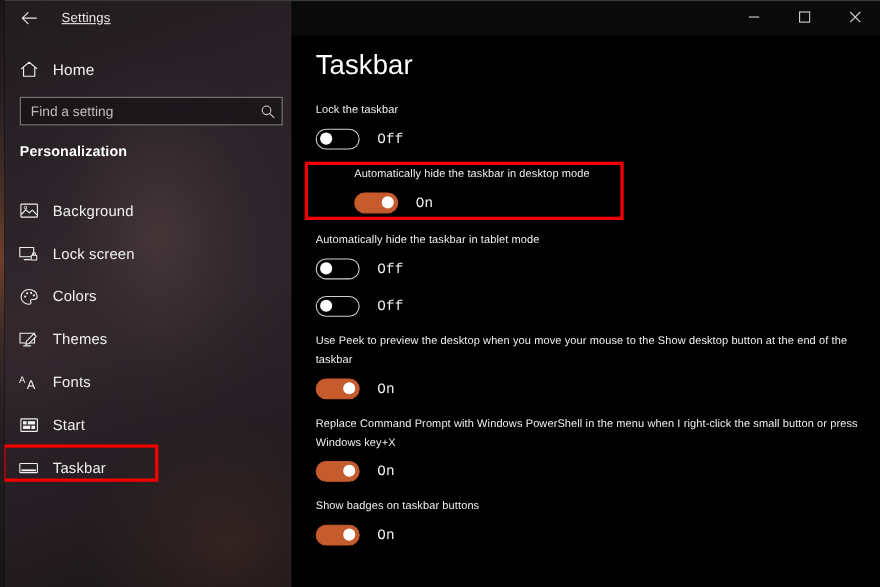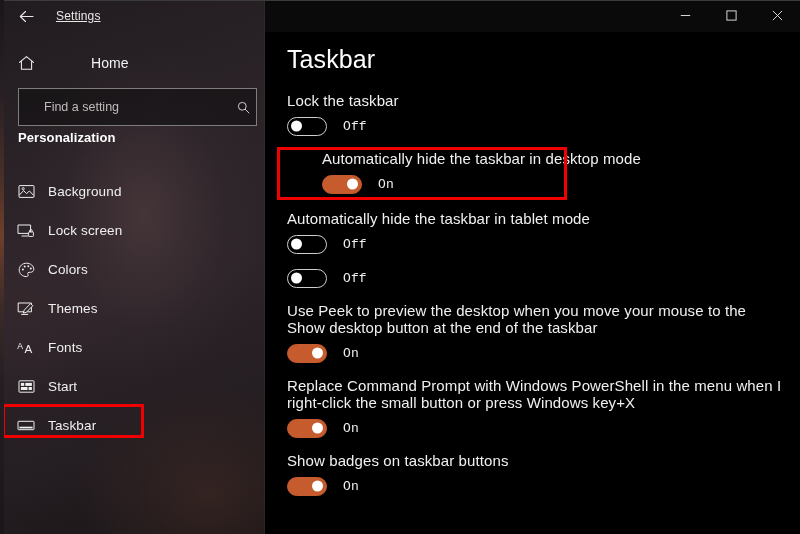--- a/index.html
+++ b/index.html
@@ -88,42 +88,40 @@
     margin-left: 8px;
     text-decoration: underline;
   }
 
   .home-row {
     position: absolute;
     left: 0; top: 48px;
     width: 253px; height: 30px;
     display: flex; align-items: center;
     cursor: pointer;
-    gap: 43px;
   }
   .home-icon {
     width: 44px;
     display: flex; align-items: center; justify-content: center;
   }
   .home-label {
     font-size: 14px;
     color: #f2f2f2;
     letter-spacing: 0.1px;
   }
 
   .search-box {
     position: absolute;
     left: 14px; top: 88px;
-    width: 239px; height: 38px;
+    width: 239px; height: 26px;
     background: rgba(18,16,18,0.62);
     border: 1px solid #7d7d7d;
     display: flex;
     align-items: center;
     cursor: text;
-    padding-left: 16px;
   }
   .search-input {
     flex: 1;
     background: transparent;
     border: none;
     outline: none;
     color: #d8d8d8;
     font-size: 12.5px;
     font-family: "Liberation Sans", sans-serif;
     padding: 0 0 0 9px;
@@ -215,21 +213,21 @@
   .settings-list {
     position: absolute;
     left: 22px; top: 60px;
     width: 500px;
   }
 
   .setting {
     margin-bottom: 14px;
   }
   .setting-label {
-    font-size: 15px;
+    font-size: 10px;
     color: #f0f0f0;
     line-height: 17px;
     letter-spacing: 0.1px;
     margin-bottom: 7px;
   }
 
   .toggle-row {
     display: flex;
     align-items: center;
     height: 20px;

